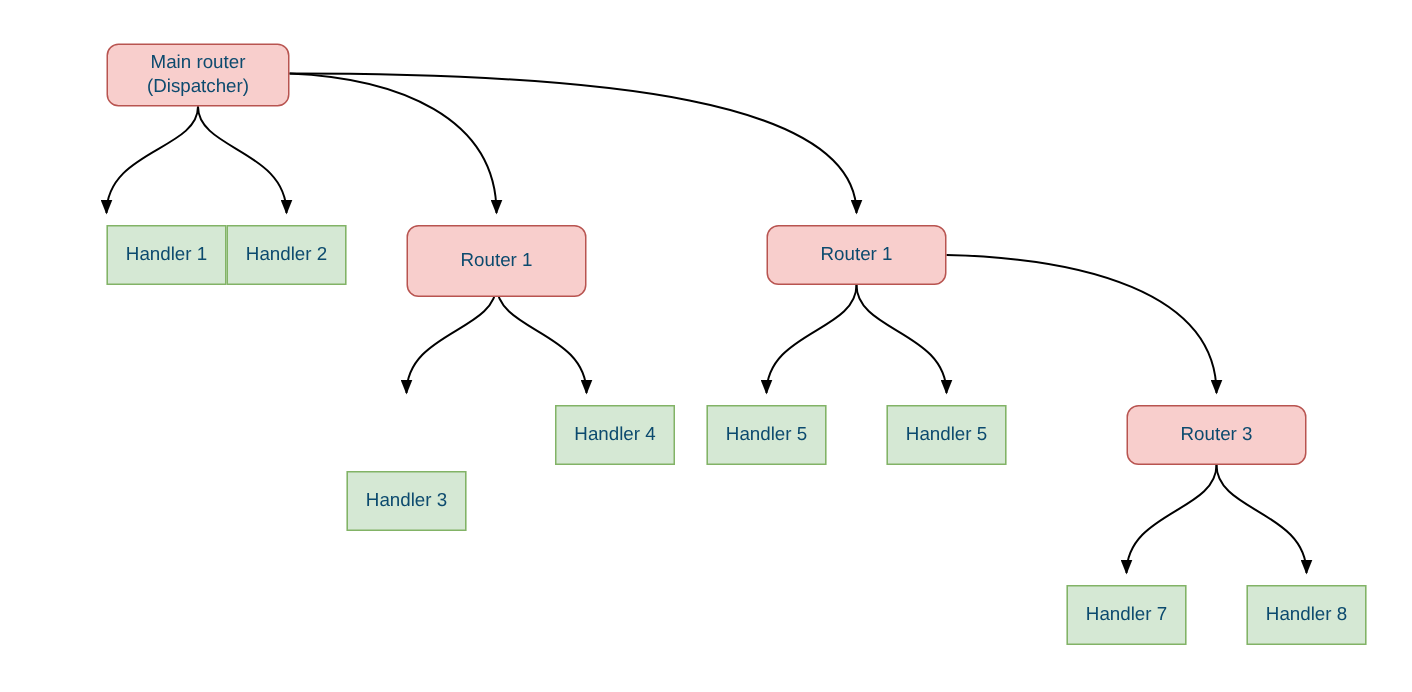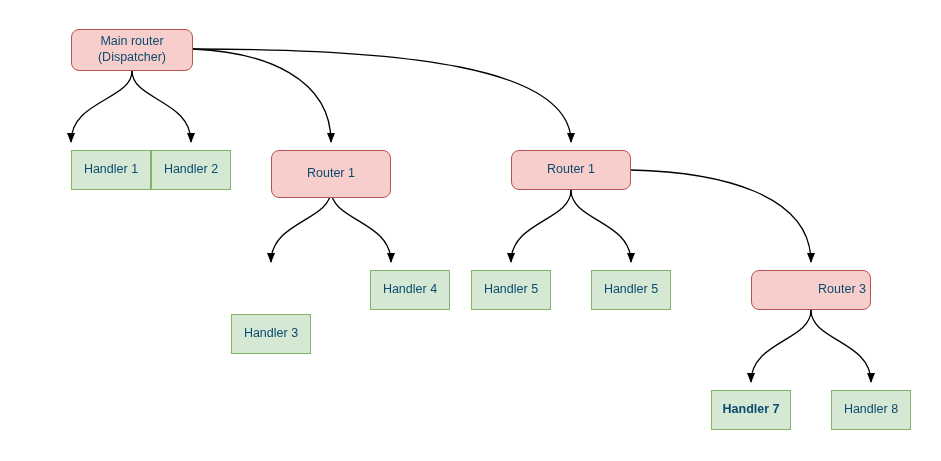--- a/index.html
+++ b/index.html
@@ -117,25 +117,25 @@
   </div>
 
   <div class="node node-handler" style="left:471px; top:270px; width:80px; height:40px;">
     <span class="node-label">Handler 5</span>
   </div>
 
   <div class="node node-handler" style="left:591px; top:270px; width:80px; height:40px;">
     <span class="node-label">Handler 5</span>
   </div>
 
-  <div class="node node-router" style="left:751px; top:270px; width:120px; height:40px;justify-content:flex-end;">
+  <div class="node node-router" style="left:751px; top:270px; width:120px; height:40px;">
     <span class="node-label">Router 3</span>
   </div>
 
-  <div class="node node-handler" style="left:711px; top:390px; width:80px; height:40px;font-weight:bold;">
+  <div class="node node-handler" style="left:711px; top:390px; width:80px; height:40px;">
     <span class="node-label">Handler 7</span>
   </div>
 
   <div class="node node-handler" style="left:831px; top:390px; width:80px; height:40px;">
     <span class="node-label">Handler 8</span>
   </div>
 
 </div>
 
 </body></html>

